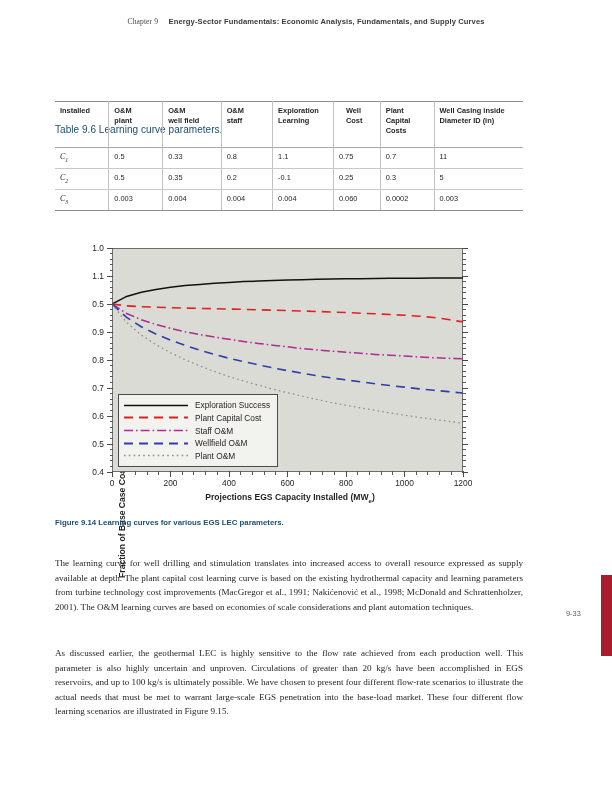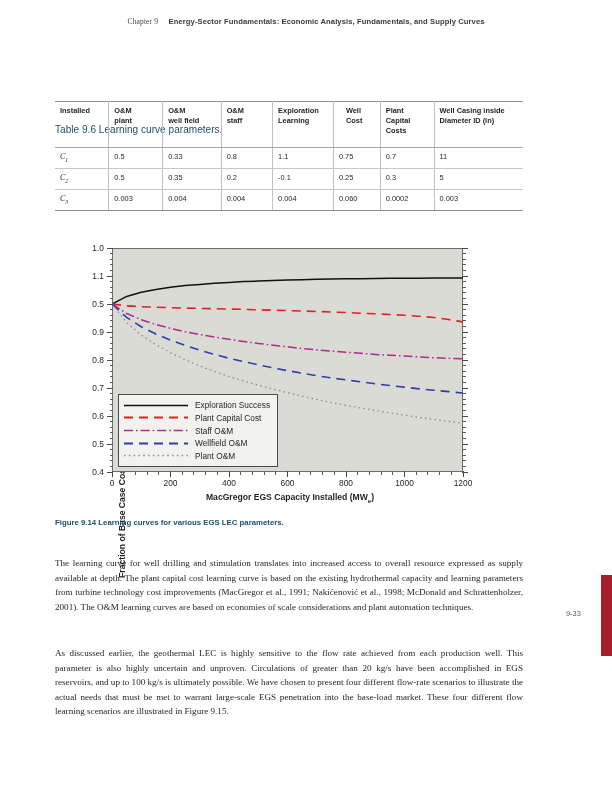--- a/index.html
+++ b/index.html
@@ -182,21 +182,21 @@
         <td>0.0002</td>
         <td>0.003</td>
       </tr>
     </tbody>
 </table>
 
 <div id="figure">
 
   <div id="ylabel">Fraction of Base Case Cost</div>
 
-  <div id="xlabel"><span>MacGregor EGS Capacity Installed (MW</span><sub>e</sub><span>)</span></div>
+  <div id="xlabel"><span>Projections EGS Capacity Installed (MW</span><sub>e</sub><span>)</span></div>
 
   <div id="plot">
     <div id="plot-bg"></div>
     <svg id="plot-svg" width="351" height="224" viewBox="0 0 351 224" style="position:absolute;inset:0;">
         <rect x="0.5" y="0.5" width="350" height="223" fill="none" stroke="#6d6d6d" stroke-width="1"></rect>
         <path d="M0.00,56.00 L14.63,48.44 L29.25,44.24 L43.88,41.44 L58.50,39.20 L73.13,37.52 L87.75,36.40 L102.38,35.28 L117.00,34.44 L131.63,33.60 L146.25,33.04 L160.88,32.48 L175.50,32.06 L190.13,31.64 L204.75,31.30 L219.38,31.02 L234.00,30.80 L248.63,30.63 L263.25,30.46 L277.88,30.32 L292.50,30.24 L307.13,30.16 L321.75,30.07 L336.38,30.02 L351.00,29.96" fill="none" stroke="#111111" stroke-width="1.5" stroke-linecap="butt"></path>
         <path d="M0.00,56.00 L14.63,57.82 L29.25,58.66 L43.88,59.22 L58.50,59.64 L73.13,60.06 L87.75,60.40 L102.38,60.70 L117.00,61.04 L131.63,61.38 L146.25,61.74 L160.88,62.16 L175.50,62.58 L190.13,63.00 L204.75,63.48 L219.38,63.98 L234.00,64.54 L248.63,65.18 L263.25,65.80 L277.88,66.50 L292.50,67.20 L307.13,68.18 L321.75,69.44 L336.38,71.54 L351.00,73.92" fill="none" stroke="#e02020" stroke-width="1.6" stroke-linecap="butt" stroke-dasharray="9,6"></path>
         <path d="M0.00,56.00 L14.63,65.52 L29.25,71.68 L43.88,76.44 L58.50,80.36 L73.13,83.72 L87.75,86.52 L102.38,89.04 L117.00,91.28 L131.63,93.52 L146.25,95.48 L160.88,97.16 L175.50,98.84 L190.13,100.52 L204.75,101.92 L219.38,103.04 L234.00,104.16 L248.63,105.28 L263.25,106.40 L277.88,107.24 L292.50,108.08 L307.13,108.92 L321.75,109.76 L336.38,110.32 L351.00,110.88" fill="none" stroke="#b02a8f" stroke-width="1.5" stroke-linecap="butt" stroke-dasharray="9,3,1.6,3"></path>
         <path d="M0.00,56.00 L14.63,69.44 L29.25,78.68 L43.88,85.96 L58.50,92.12 L73.13,97.44 L87.75,102.20 L102.38,106.40 L117.00,110.32 L131.63,113.68 L146.25,116.76 L160.88,119.84 L175.50,122.64 L190.13,125.16 L204.75,127.68 L219.38,129.92 L234.00,131.88 L248.63,133.84 L263.25,135.80 L277.88,137.48 L292.50,139.16 L307.13,140.84 L321.75,142.24 L336.38,143.64 L351.00,145.04" fill="none" stroke="#2f3ea8" stroke-width="1.6" stroke-linecap="butt" stroke-dasharray="9,6"></path>
         <path d="M0.00,56.00 L14.63,74.48 L29.25,87.08 L43.88,96.60 L58.50,104.72 L73.13,111.72 L87.75,117.88 L102.38,123.48 L117.00,128.52 L131.63,133.00 L146.25,137.20 L160.88,141.12 L175.50,144.76 L190.13,148.12 L204.75,151.48 L219.38,154.56 L234.00,157.36 L248.63,159.88 L263.25,162.40 L277.88,164.92 L292.50,167.16 L307.13,169.40 L321.75,171.36 L336.38,173.32 L351.00,175.28" fill="none" stroke="#8e8e8e" stroke-width="1.3" stroke-linecap="butt" stroke-dasharray="1.6,3.2"></path>

